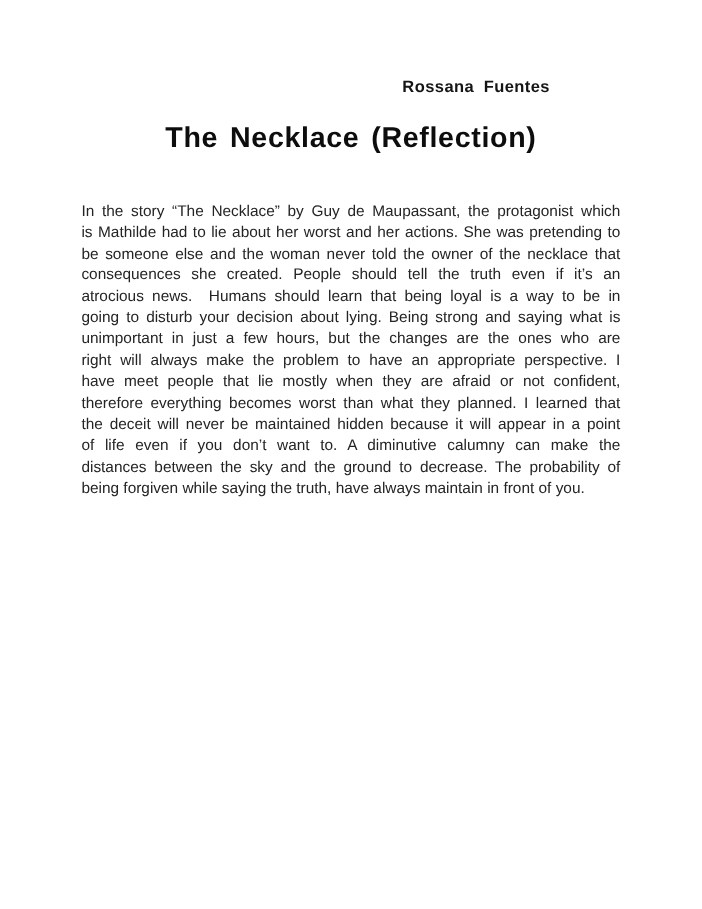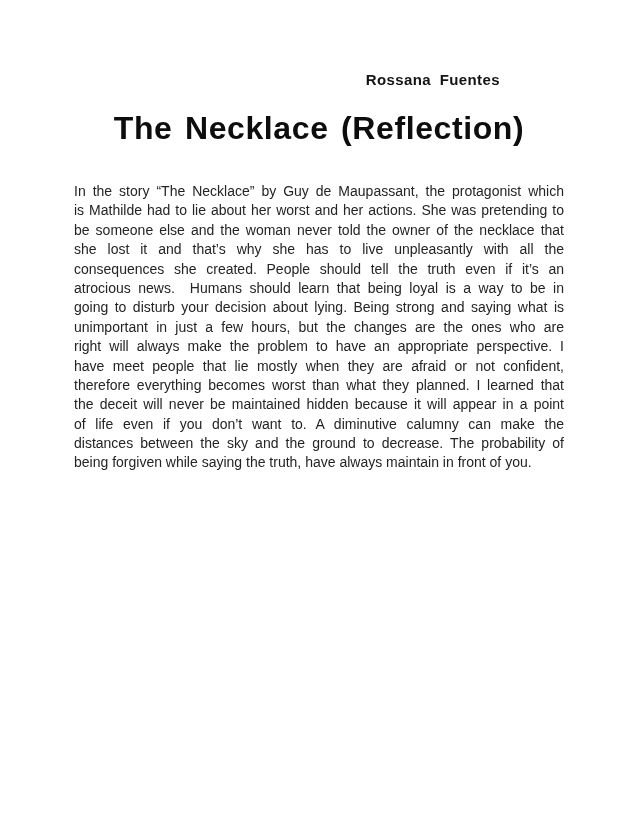--- a/index.html
+++ b/index.html
@@ -28,21 +28,21 @@
     letter-spacing: 0.4px;
     word-spacing: 4px;
     white-space: nowrap;
   }
   .doc-title {
     position: absolute;
     top: 110px;
     left: 0;
     width: 638px;
     text-align: center;
-    font-size: 32px;
+    font-size: 26px;
     font-weight: bold;
     color: #0d0d0d;
     letter-spacing: 0.6px;
     word-spacing: 3px;
     white-space: nowrap;
   }
   .essay {
     position: absolute;
     top: 182px;
     left: 74px;
@@ -66,21 +66,20 @@
 
 <div class="page">
   <div class="author">Rossana Fuentes</div>
 
   <div class="doc-title">The Necklace (Reflection)</div>
 
   <div class="essay">
       <div class="para-line">In the story “The Necklace” by Guy de Maupassant, the protagonist which</div>
       <div class="para-line">is Mathilde had to lie about her worst and her actions. She was pretending to</div>
       <div class="para-line">be someone else and the woman never told the owner of the necklace that</div>
-      <div class="para-line">she lost it and that’s why she has to live unpleasantly with all the</div>
       <div class="para-line">consequences she created. People should tell the truth even if it’s an</div>
       <div class="para-line">atrocious news.&nbsp;&nbsp;Humans should learn that being loyal is a way to be in</div>
       <div class="para-line">going to disturb your decision about lying. Being strong and saying what is</div>
       <div class="para-line">unimportant in just a few hours, but the changes are the ones who are</div>
       <div class="para-line">right will always make the problem to have an appropriate perspective. I</div>
       <div class="para-line">have meet people that lie mostly when they are afraid or not confident,</div>
       <div class="para-line">therefore everything becomes worst than what they planned. I learned that</div>
       <div class="para-line">the deceit will never be maintained hidden because it will appear in a point</div>
       <div class="para-line">of life even if you don’t want to. A diminutive calumny can make the</div>
       <div class="para-line">distances between the sky and the ground to decrease. The probability of</div>

